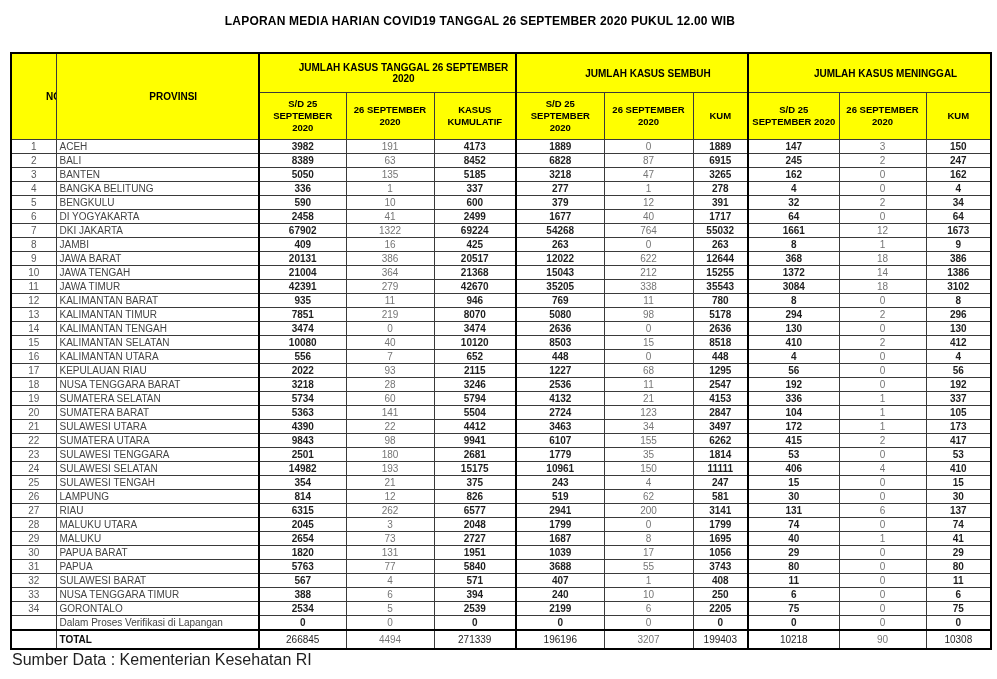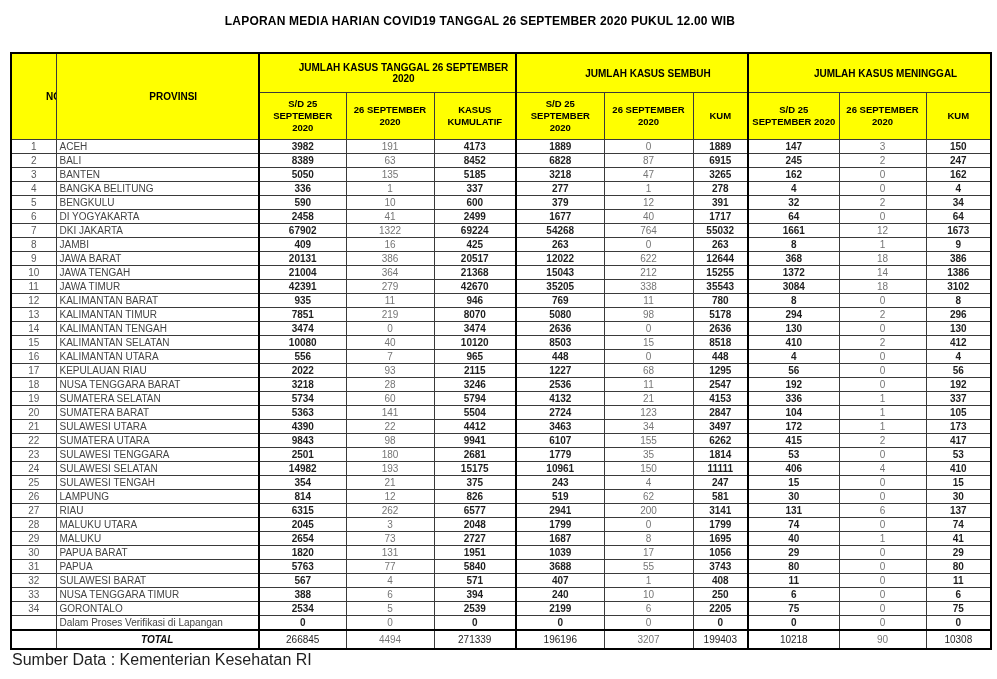--- a/index.html
+++ b/index.html
@@ -33,21 +33,21 @@
   tr.sub-row th{font-size:9.5px;height:44px;line-height:1.25;}
   .report tbody td{
     height:13px;font-size:10px;padding:0 3px;white-space:nowrap;background:#fff;
   }
   td.no-cell{color:#595959;text-align:center;}
   td.prov-cell{color:#454545;text-align:left;padding-left:5px;border-radius:6px;}
   td.dark{color:#1f1f1f;font-weight:600;text-align:center;}
   td.gray{color:#757575;font-weight:normal;text-align:center;}
   .gb{border-left-width:2px !important;border-left-color:#000 !important;}
   tr.total-row td{border-top:2px solid #000;height:17px;}
-  td.total-label{font-weight:bold;color:#0d0d0d;text-align:center;padding-left:5px;font-size:10.5px;font-style:italic;}
+  td.total-label{font-weight:bold;color:#0d0d0d;text-align:left;padding-left:5px;font-size:10.5px;}
   td.lg{font-size:14.5px;margin-top:16px;}
   tr.total-row td.dark{font-weight:400;}
 </style>
 </head>
 <body>
 
 <div class="title">LAPORAN MEDIA HARIAN COVID19 TANGGAL 26 SEPTEMBER 2020 PUKUL 12.00 WIB</div>
 <div class="subtitle">data dapat berubah sesuai hasil verifikasi</div>
 
 <table class="report">
@@ -278,21 +278,21 @@
         <td class="dark">8518</td>
         <td class="dark gb">410</td>
         <td class="gray">2</td>
         <td class="dark">412</td>
       </tr>
       <tr>
         <td class="no-cell">16</td>
         <td class="prov-cell">KALIMANTAN UTARA</td>
         <td class="dark gb">556</td>
         <td class="gray">7</td>
-        <td class="dark">965</td>
+        <td class="dark">652</td>
         <td class="dark gb">448</td>
         <td class="gray">0</td>
         <td class="dark">448</td>
         <td class="dark gb">4</td>
         <td class="gray">0</td>
         <td class="dark">4</td>
       </tr>
       <tr>
         <td class="no-cell">17</td>
         <td class="prov-cell">KEPULAUAN RIAU</td>

